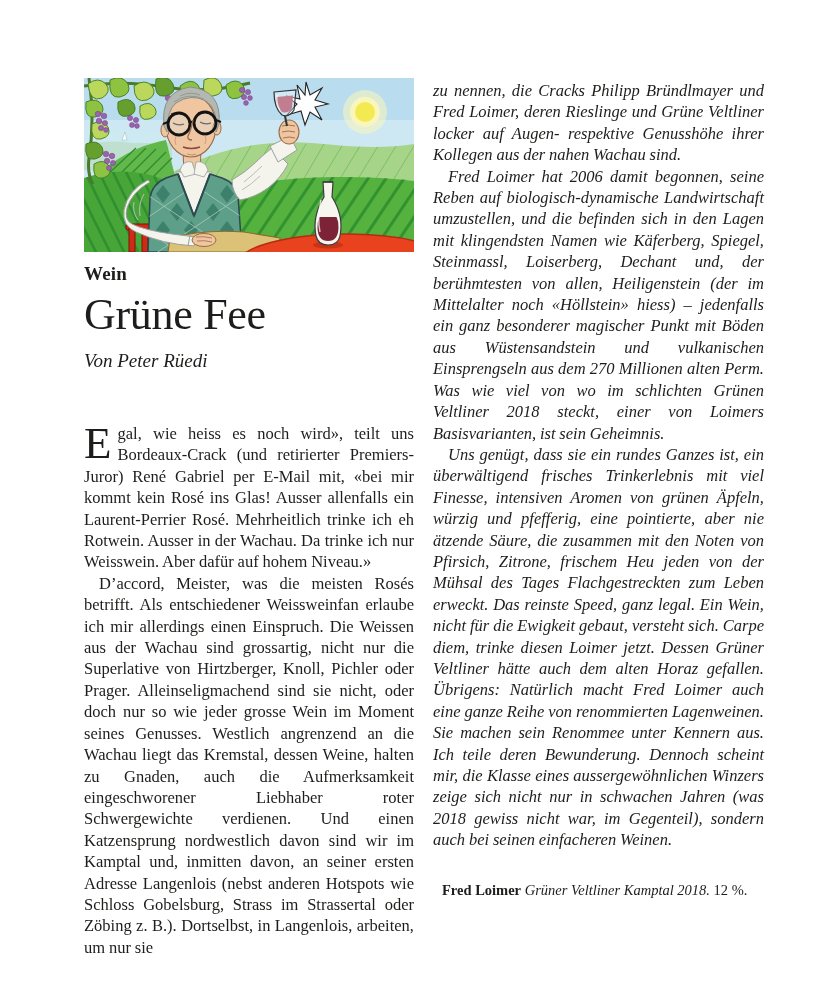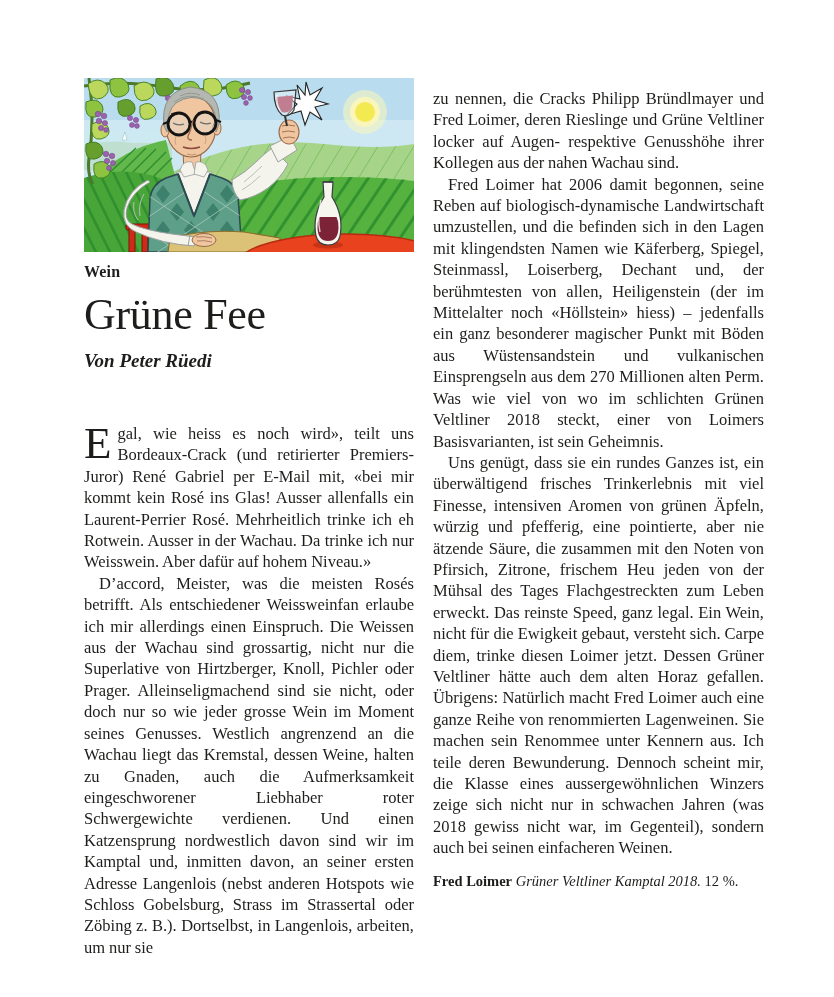--- a/index.html
+++ b/index.html
@@ -5,34 +5,34 @@
   html,body { margin:0; padding:0; background:#e8e8e8; }
   .page {
     position:relative; width:834px; height:997px; margin:0 auto;
     background:var(--page-bg,#ffffff);
     font-family:"Liberation Serif","DejaVu Serif",serif;
     color:var(--text,#1d1d1b);
     overflow:hidden;
   }
   .illustration { position:absolute; left:84px; top:78px; width:330px; height:174px; }
   .illustration svg { display:block; width:100%; height:100%; }
-  .kicker { position:absolute; left:84px; top:263px; font-size:16px; font-weight:700; letter-spacing:.2px; }
+  .kicker { position:absolute; left:84px; top:263px; font-size:19px; font-weight:700; letter-spacing:.2px; }
   .title  { position:absolute; left:84px; top:291px; font-size:44px; line-height:48px; font-weight:400; letter-spacing:-.3px; }
-  .byline { position:absolute; left:84px; top:350px; font-size:19px; font-weight:700; font-style:italic; }
+  .byline { position:absolute; left:84px; top:350px; font-size:19px; font-weight:400; font-style:italic; }
   .col { position:absolute; width:330px; font-size:16.5px; line-height:21.4px; text-align:justify;
          -webkit-hyphens:auto; hyphens:auto; word-spacing:-.3px; }
   .col p { margin:0; }
   .col p.indent { text-indent:15px; }
   .col-left  { left:84px;  top:423px; }
-  .col-right { left:433px; top:88px; width:331px; }
+  .col-right { left:433px; top:80px; width:331px;font-style:italic; }
   .dropcap { float:left; font-size:45px; line-height:37px; padding:2px 6px 0 0; }
   .footer { position:absolute; left:433px; top:872px; width:331px; font-size:14.5px; line-height:19.5px; text-align:left; }
   .footer .b { font-weight:700; }
   .footer .i { font-style:italic; }
-  .footer div { margin:0; }
+  .footer div { margin:9px; }
 </style>
 </head>
 <body>
 
 <div class="page">
 
   <div class="illustration">
     <svg viewBox="0 0 330 174" preserveAspectRatio="none">
       <defs>
         <clipPath id="clipRightHill">

